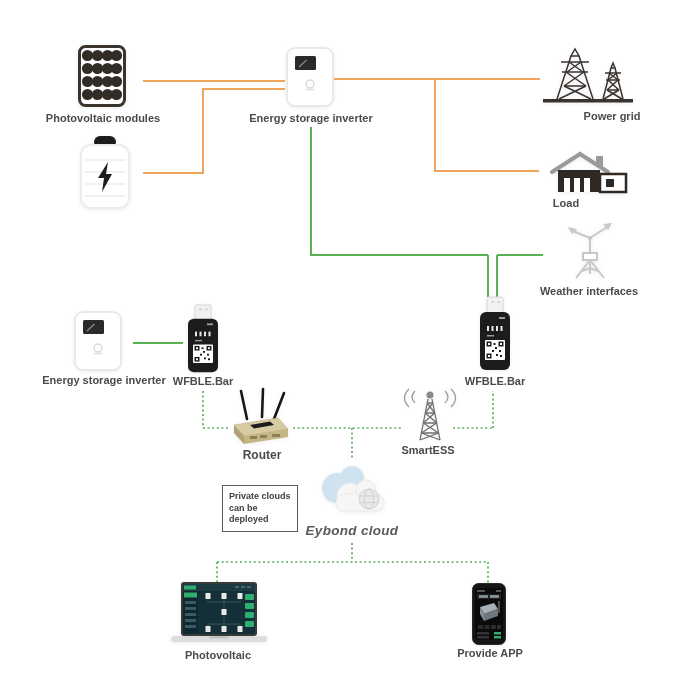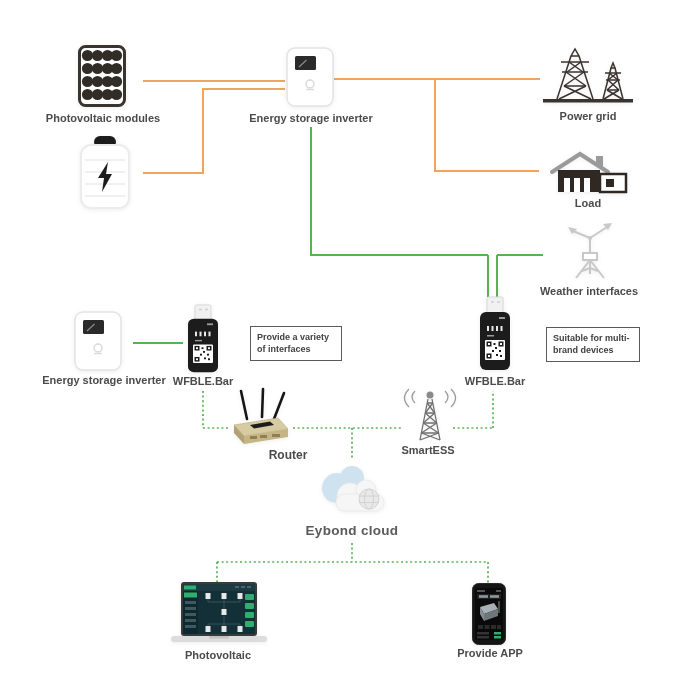--- a/index.html
+++ b/index.html
@@ -11,22 +11,22 @@
   .wires{position:absolute;left:0;top:0;}
   .wires path{fill:none;stroke-linecap:butt;}
   .power path{stroke:var(--power-line,#f1a45b);stroke-width:2;}
   .data-solid path{stroke:var(--data-line,#58b254);stroke-width:2;}
   .data-dashed path{stroke:var(--data-line,#58b254);stroke-width:1.7;stroke-dasharray:2 2.6;}
   .node{position:absolute;margin:0;filter:drop-shadow(0 1px 2px rgba(0,0,0,.07));}
   .label{
     position:absolute;transform:translateX(-50%);white-space:nowrap;
     font-size:11px;font-weight:bold;color:var(--label-text,#4b4b4b);
   }
-  .label.big{font-size:13.5px;color:#5a5a5a;letter-spacing:.3px;}
-  .label.mid{font-size:12px;margin-left:26px;}
+  .label.big{font-size:13.5px;color:#5a5a5a;letter-spacing:.3px;font-style:italic;}
+  .label.mid{font-size:12px;}
   .note{
     position:absolute;box-sizing:border-box;border:1px solid var(--note-border,#5a5a5a);
     background:#fff;color:var(--note-text,#3f3f3f);font-size:9px;line-height:1.3;
     padding:5px 6px;font-weight:bold;
   }
 </style>
 </head>
 <body>
 
 <div class="canvas">
@@ -108,21 +108,21 @@
         <path d="M60,53 L68,22 M80,53 L72,22"></path>
         <path d="M68,22 L70,17 L72,22 Z"></path>
         <path d="M62,27 H78 M63,34 H77"></path>
         <path d="M66,27 L75,34 M74,27 L65,34"></path>
         <path d="M65,34 L76,44 M75,34 L64,44 M64,44 H76"></path>
         <path d="M64,44 L79,53 M76,44 L61,53"></path>
       </g>
       <rect x="0" y="53" width="90" height="3.5" fill="#3a332f"></rect>
     </svg>
   </figure>
-  <div class="label" style="left:588px;top:110px">Power grid</div>
+  <div class="label" style="left:612px;top:110px">Power grid</div>
 
   <figure class="node" style="left:79px;top:136px">
     <svg width="52" height="74" viewBox="0 0 52 74">
       <rect x="15" y="0" width="22" height="12" rx="6" fill="#1c1c1c"></rect>
       <rect x="2" y="9" width="48" height="63" rx="10" fill="#fff" stroke="#ececec" stroke-width="2"></rect>
       <g stroke="#f0f0f0" stroke-width="2">
         <path d="M6,24 H46 M6,36 H46 M6,48 H46 M6,60 H46"></path>
       </g>
       <polygon points="29,26 19,42 25,42 23,56 33,38 27,38" fill="#1c1c1c"></polygon>
     </svg>
@@ -133,21 +133,21 @@
       <rect x="48" y="8" width="7" height="10" fill="#9a9a9a"></rect>
       <path d="M4,24 L32,6 L60,24" stroke="#9a9a9a" stroke-width="4" fill="none" stroke-linecap="round"></path>
       <rect x="10" y="22" width="42" height="22" fill="#2f2823"></rect>
       <rect x="16" y="30" width="6" height="14" fill="#fff"></rect>
       <rect x="26" y="30" width="6" height="14" fill="#fff"></rect>
       <rect x="36" y="30" width="6" height="14" fill="#fff"></rect>
       <rect x="52" y="26" width="26" height="18" fill="#fff" stroke="#2f2823" stroke-width="2.5"></rect>
       <rect x="58" y="31" width="8" height="8" fill="#2f2823"></rect>
     </svg>
   </figure>
-  <div class="label" style="left:588px;top:197px">Load</div>
+  <div class="label" style="left:566px;top:197px">Load</div>
 
   <figure class="node" style="left:566px;top:222px">
     <svg width="48" height="60" viewBox="0 0 48 60">
       <g stroke="#c8c8c8" stroke-width="2" fill="none">
         <path d="M7,9 L24,16 M41,5 L24,16"></path>
         <path d="M24,16 V31"></path>
         <path d="M24,38 L10,56 M24,38 L38,56 M24,38 V52"></path>
         <path d="M16,49 L24,46 M32,49 L24,46"></path>
       </g>
       <polygon points="2,5 11,7 6,12" fill="#c8c8c8"></polygon>
@@ -230,22 +230,21 @@
       </g>
       <g fill="#fff">
         <rect x="10" y="47" width="2" height="2"></rect>
           <rect x="22" y="47" width="2" height="2"></rect>
           <rect x="10" y="59" width="2" height="2"></rect>
       </g>
     </svg>
   </figure>
   <div class="label" style="left:495px;top:375px">WFBLE.Bar</div>
 
-  <div class="note" style="left:250px;top:326px;width:92px">Provide a variety of interfaces</div>
-  <div class="note" style="left:546px;top:327px;width:94px">Suitable for multi-brand devices</div>
+  <div class="note" style="left:222px;top:485px;width:76px">Private clouds can be deployed</div>
 
   <figure class="node" style="left:230px;top:386px">
     <svg width="62" height="62" viewBox="0 0 62 62">
       <g stroke="#161616" stroke-width="2.6" stroke-linecap="round">
         <path d="M17,33 L11,5"></path>
         <path d="M32,31 L33,3"></path>
         <path d="M44,33 L54,7"></path>
       </g>
       <polygon points="4,39 48,32 58,43 14,50" fill="#d7cba1" stroke="#b6a97c" stroke-width="0.6"></polygon>
       <polygon points="20,39 40,35.5 44,39 24,42.5" fill="#1d1d1d"></polygon>

